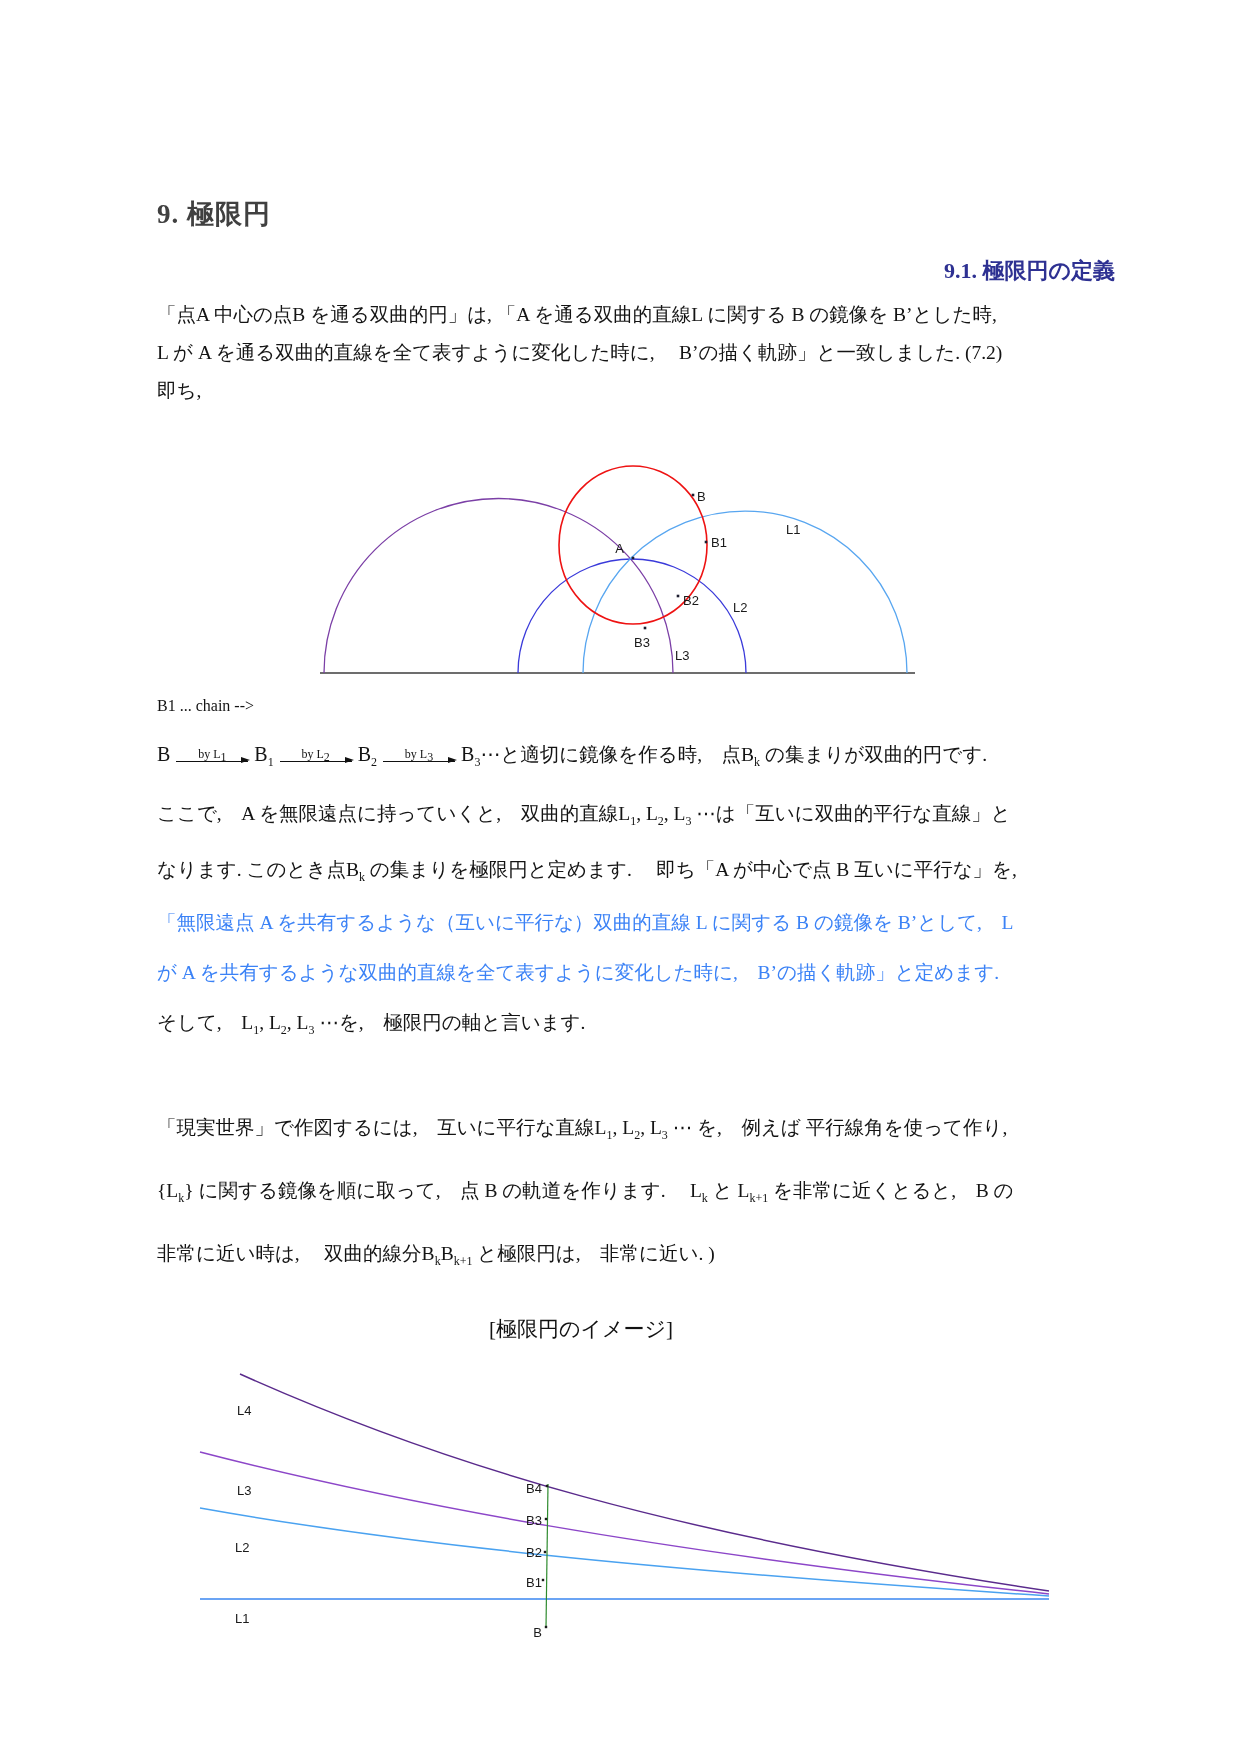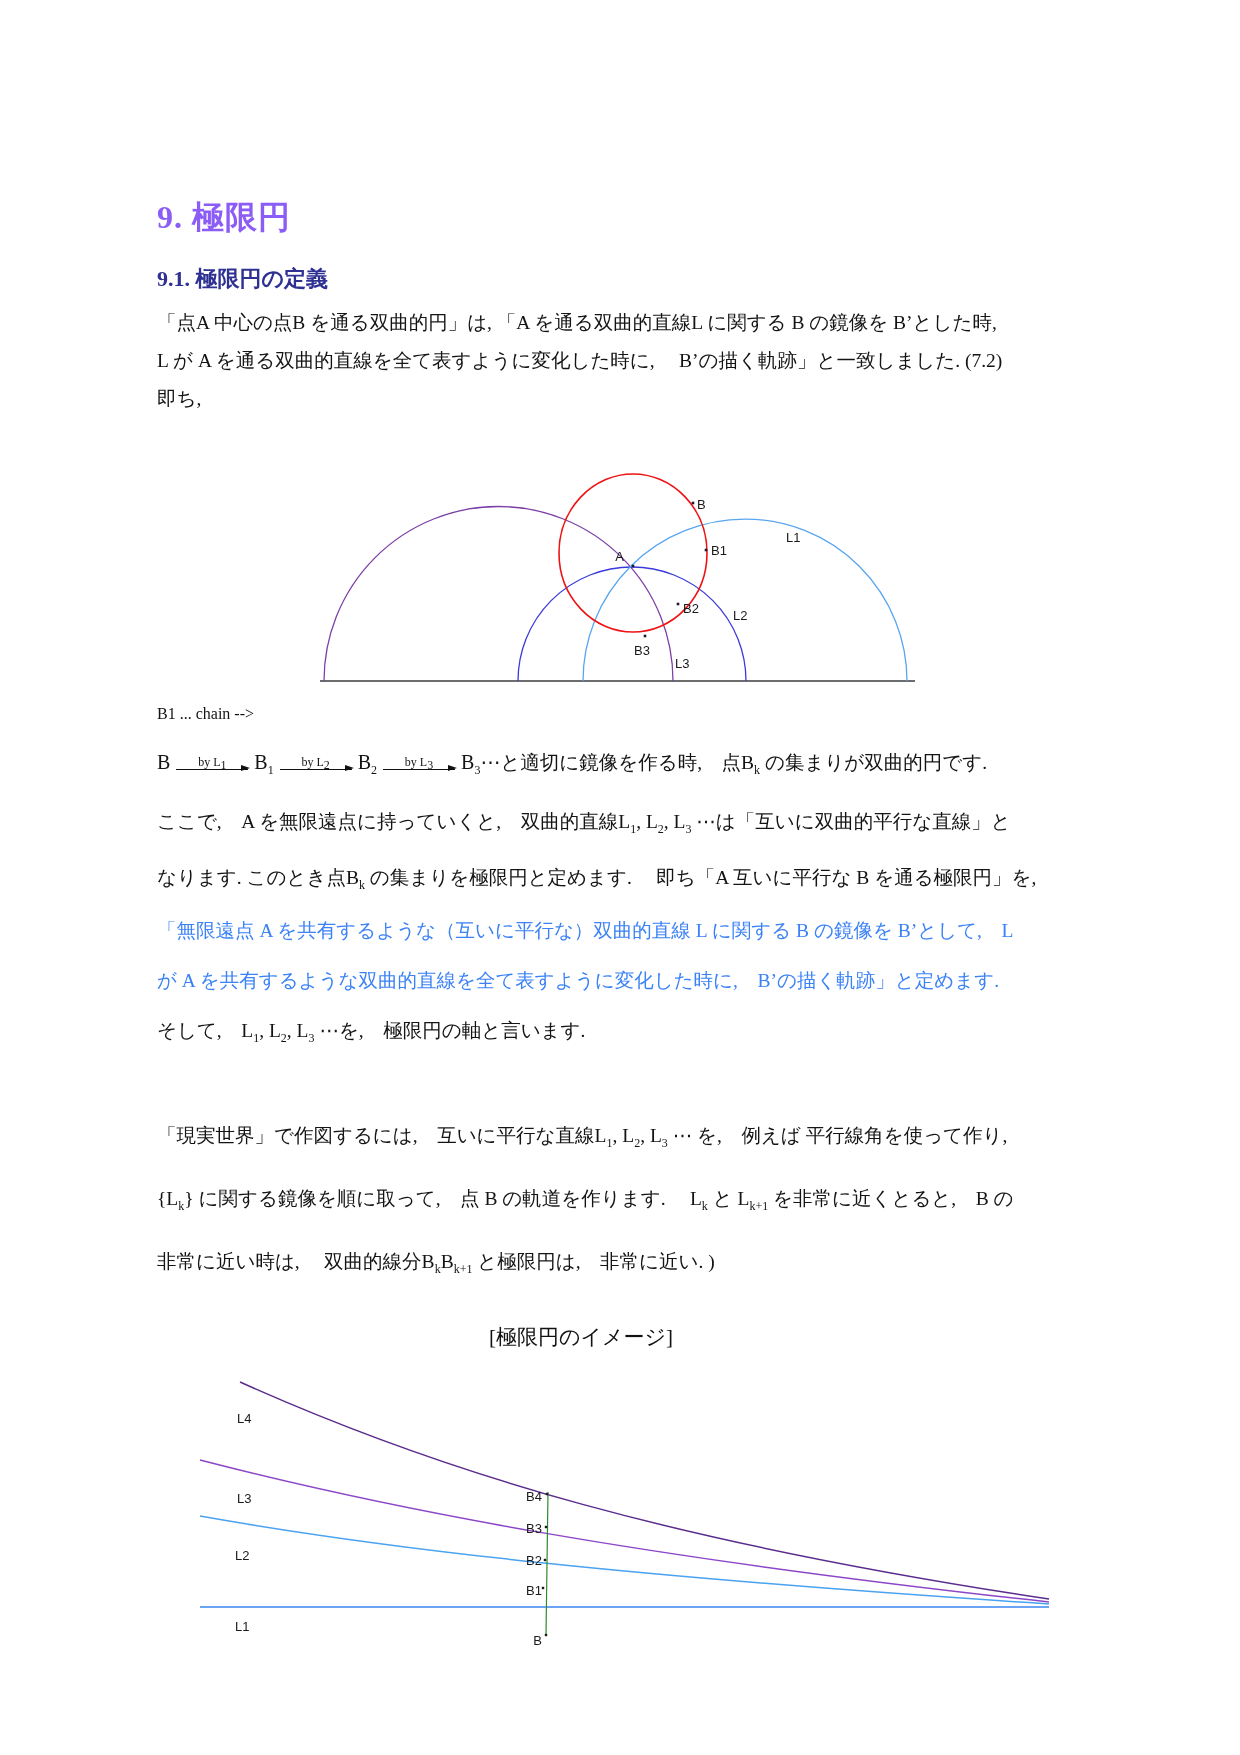--- a/index.html
+++ b/index.html
@@ -3,26 +3,27 @@
 <meta charset="utf-8">
 <style>
   html,body { margin:0; padding:0; background:#ffffff; }
   body {
     width:1240px; height:1755px; position:relative; overflow:hidden;
     font-family:"Liberation Serif","DejaVu Serif",serif;
     color:#141414;
   }
   .content { padding:196px 125px 0 157px; }
   h1.sec {
-    font-size:32px; font-weight:bold; color:#8b5cf6;
+    font-size:27px; font-weight:bold; color:#404040;
     margin:0 0 24px 0; letter-spacing:1px;
   }
   h2.subsec {
     font-size:22px; font-weight:bold; color:#2e3192;
     margin:0 0 10px 0;
+    text-align:right;
   }
   .line  { font-size:19.5px; line-height:38px; margin:0; }
   .wide  { line-height:56px; }
   .wide2 { line-height:50px; }
   .wide3 { line-height:63px; }
   .blue-def { color:#3b82f6; }
   sub { font-size:12px; line-height:0; }
   b { font-weight:normal; }
 
   
@@ -101,21 +102,21 @@
     <span class="arrow">
       <span class="via">by L<sub>3</sub></span>
       <span class="shaft"></span>
     </span>
     <span class="node">B<sub>3</sub></span>
     <span class="node">⋯</span>
     <span class="rest"> と<b>適切に</b>鏡像を作る時,　点B<sub>k</sub> の集まりが<b>双曲的円</b>です.</span>
   </div>
 
   <p class="line wide" style="margin-top:18px">ここで,　A を無限遠点に持っていくと,　双曲的直線L<sub>1</sub>, L<sub>2</sub>, L<sub>3</sub> ⋯は「<b>互いに双曲的平行な直線</b>」と</p>
-  <p class="line wide">なります. このとき点B<sub>k</sub> の集まりを<b>極限円</b>と定めます.　 即ち「<b>A 互いに平行な B を通る極限円</b>」を,</p>
+  <p class="line wide">なります. このとき点B<sub>k</sub> の集まりを<b>極限円</b>と定めます.　 即ち「<b>A が中心で点 B 互いに平行な</b>」を,</p>
 
   <p class="line wide2 blue-def">「無限遠点 A を共有するような（互いに平行な）双曲的直線 L に関する B の鏡像を B’として,　L</p>
   <p class="line wide2 blue-def">が A を共有するような双曲的直線を全て表すように変化した時に,　B’の描く軌跡」と定めます.</p>
 
   <p class="line wide2">そして,　L<sub>1</sub>, L<sub>2</sub>, L<sub>3</sub> ⋯を,　極限円の<b>軸</b>と言います.</p>
 
   <div class="gap-lg"></div>
 
   <p class="line wide3">「<b>現実世界</b>」で作図するには,　互いに平行な直線L<sub>1</sub>, L<sub>2</sub>, L<sub>3</sub> ⋯ を,　例えば 平行線角を使って作り,</p>
   <p class="line wide3">{L<sub>k</sub>} に関する鏡像を順に取って,　点 B の軌道を作ります.　 L<sub>k</sub> と L<sub>k+1</sub> を非常に近くとると,　B の</p>

